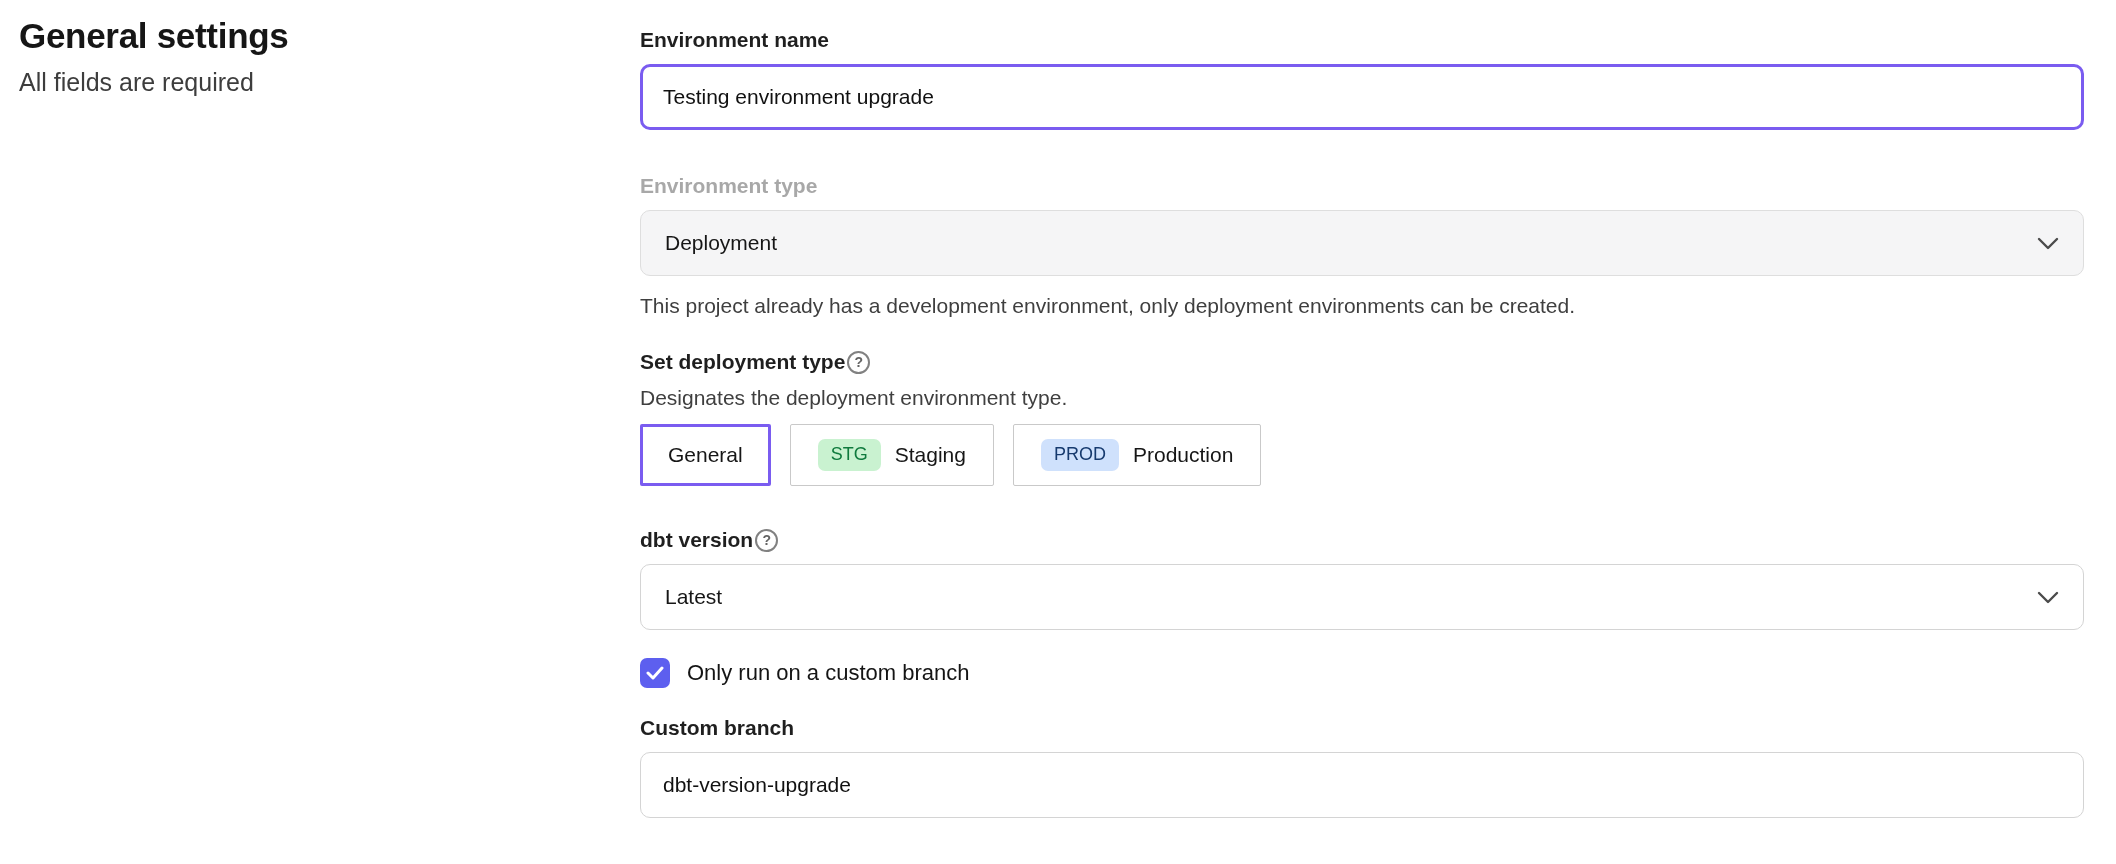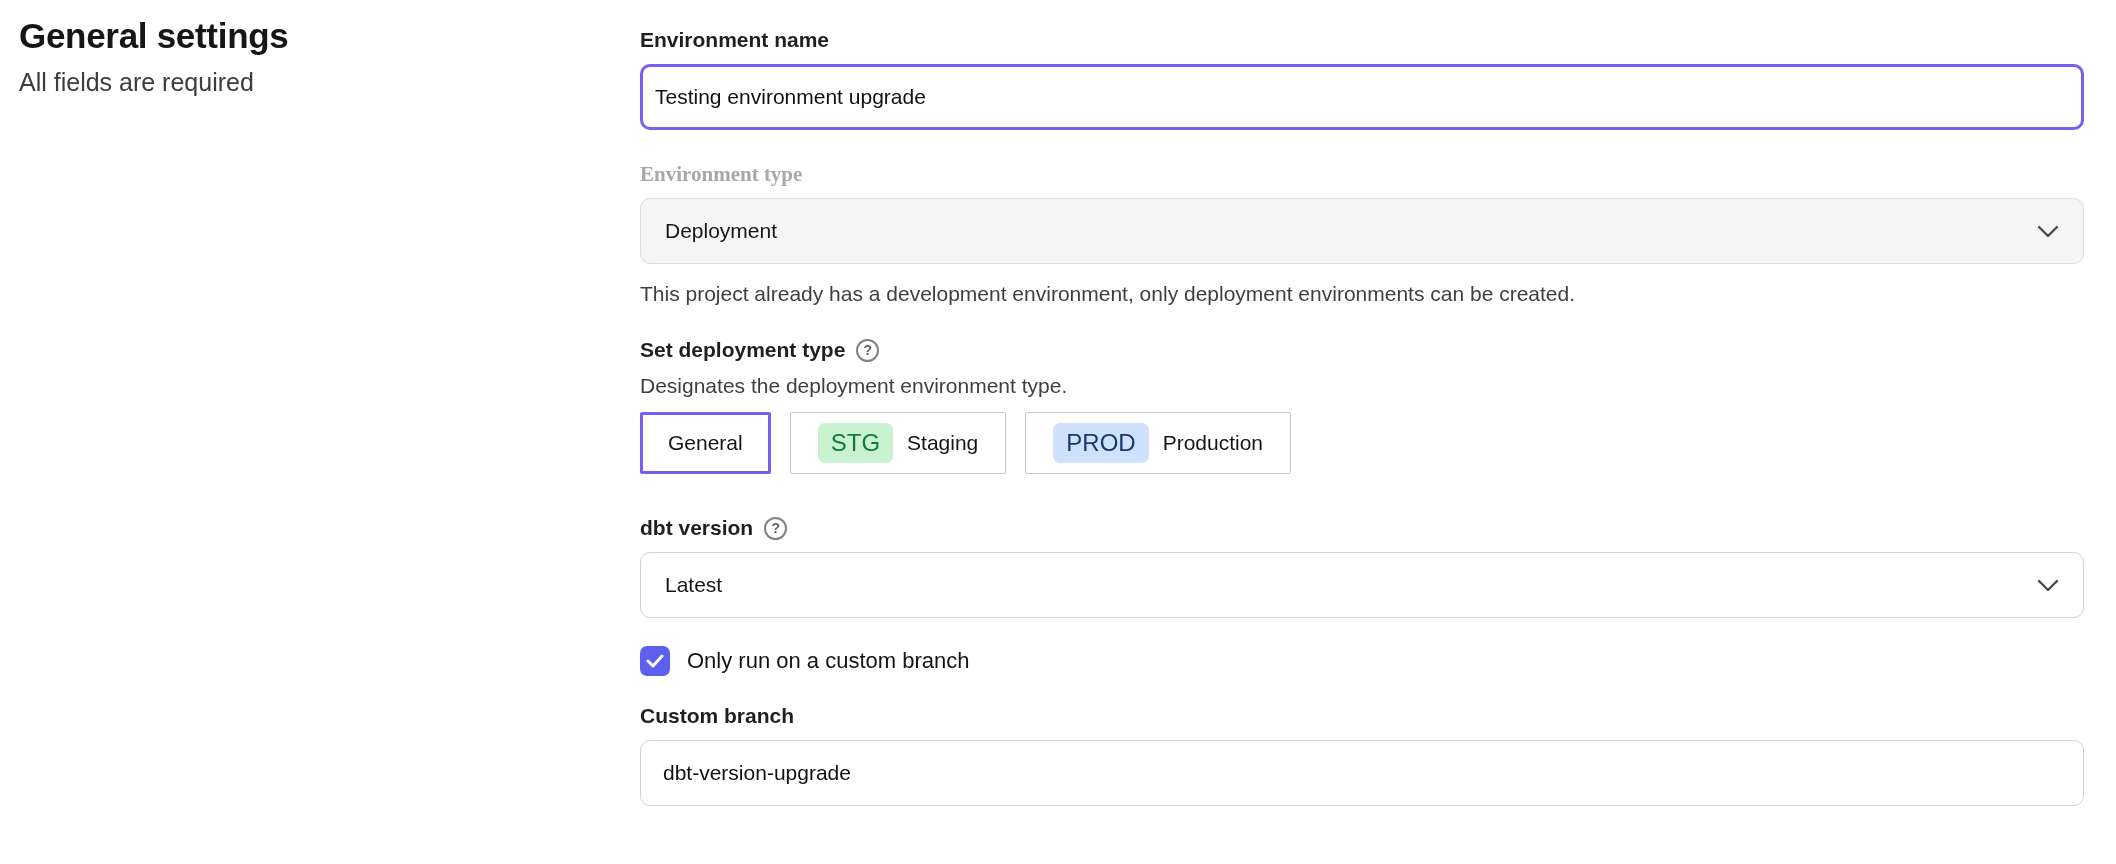--- a/index.html
+++ b/index.html
@@ -22,54 +22,54 @@
 
   .field-label { display: block; font-size: 21px; font-weight: 600; color: #1f1f1f; line-height: 28px; }
   .field-label.disabled { color: #a8a8a8; }
 
   .text-input {
     display: block; width: 100%; height: 66px; margin-top: 10px;
     border: 1px solid #d4d4d4; border-radius: 10px;
     padding: 0 22px; font-size: 21px; font-family: inherit; color: #111;
     outline: none; background: #fff;
   }
-  .text-input.focused { border: 3px solid #7a5cf0; padding: 0 12px; }
+  .text-input.focused { border: 3px solid #7a5cf0; padding: 0 20px; }
 
   .select {
     width: 100%; height: 66px; margin-top: 10px;
     border: 1px solid #d4d4d4; border-radius: 10px;
     padding: 0 24px; display: flex; align-items: center; justify-content: space-between;
     font-size: 21px; color: #161616; cursor: pointer; background: #fff;
   }
   .select.disabled { background: #f5f5f6; border-color: #dedede; }
 
   .helper { font-size: 21px; color: #3f3f3f; margin: 16px 0 0 0; line-height: 28px; }
   .helper.tight { margin-top: 8px; }
 
-  .label-row { display: flex; align-items: center; gap: 11px; }
-  .mt30 { margin-top: 30px; font-family: Liberation Serif, serif; }
+  .label-row { display: flex; align-items: center; gap: 2px; }
+  .mt30 { margin-top: 42px; }
   .mt28 { margin-top: 28px; }
   .mt40 { margin-top: 40px; }
 
   .help-icon {
     width: 23px; height: 23px; border: 2px solid #818181; border-radius: 50%;
     color: #636363; font-size: 14px; font-weight: 700;
     display: inline-flex; align-items: center; justify-content: center;
     line-height: 1; cursor: pointer; flex: 0 0 auto;
   }
 
   .btn-row { display: flex; gap: 19px; margin-top: 12px; }
   .type-btn {
     display: inline-flex; align-items: center; gap: 14px; height: 62px;
     padding: 0 27px; background: #fff; border: 1px solid #c9c9c9; border-radius: 2px;
     font-size: 21px; font-family: inherit; color: #161616; cursor: pointer;
   }
   .type-btn.selected { border: 3px solid #7a5cf0; padding: 0 25px; }
 
-  .badge { padding: 4px 13px; border-radius: 7px; font-size: 24px; line-height: 1.3; text-align: center; }
+  .badge { padding: 4px 13px; border-radius: 7px; font-size: 18px; line-height: 1.3; text-align: center; }
   .badge-stg { background: #c9f2d0; color: #0f7a3d; }
   .badge-prod { background: #cfe1fc; color: #163a6e; }
 
   .checkbox-row { display: flex; align-items: center; gap: 17px; margin-top: 28px; }
   .checkbox {
     width: 30px; height: 30px; border-radius: 7px; background: #5d5fef;
     display: flex; align-items: center; justify-content: center; cursor: pointer; flex: 0 0 auto;
   }
   .checkbox-label { font-size: 22px; font-weight: 500; color: #141414; }
 

